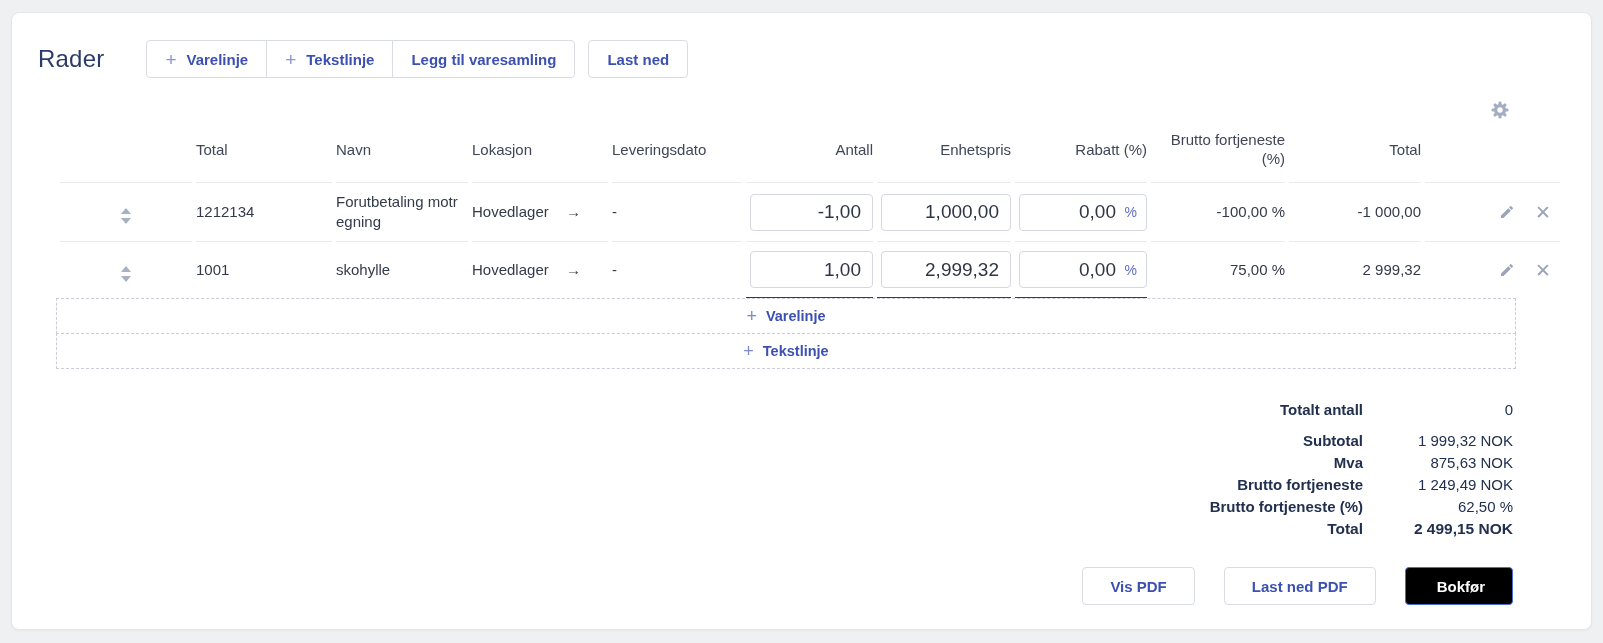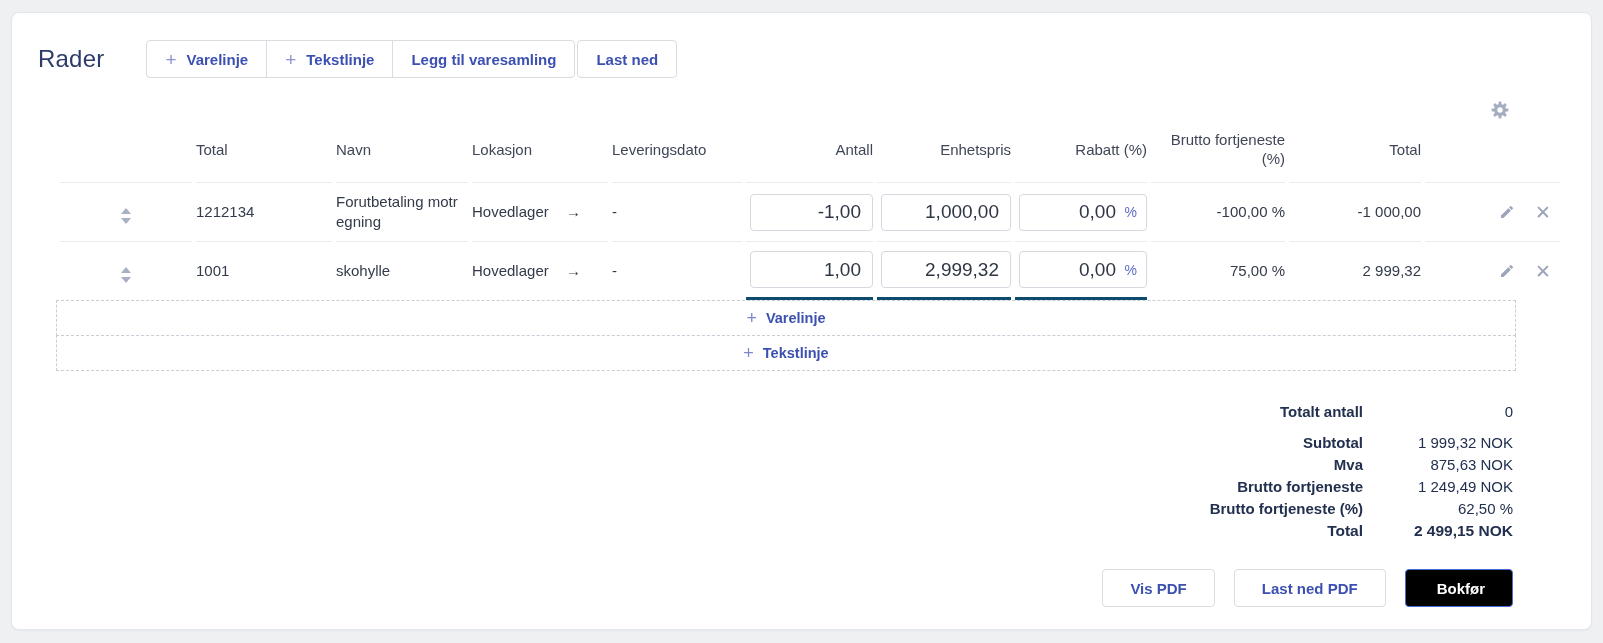--- a/index.html
+++ b/index.html
@@ -39,21 +39,21 @@
     cursor: pointer;
     white-space: nowrap;
   }
   .btn-group .btn { border-radius: 0; margin-left: -1px; }
   .btn-group .btn:first-child { border-radius: 4px 0 0 4px; margin-left: 0; }
   .btn-group .btn:last-child { border-radius: 0 4px 4px 0; }
   .btn .plus {
     color: #8b95d2; font-size: 19px; font-weight: 400;
     margin-right: 10px; line-height: 1;
   }
-  .btn.standalone { border-radius: 4px; margin-left: 2px; }
+  .btn.standalone { border-radius: 4px; margin-left: 13px; }
   
   .gear-row {
     margin: 20px 2px 0 0;
     height: 24px;
     display: flex; justify-content: flex-end; align-items: center;
   }
   .gear-row svg { cursor: pointer; }
   
   .table-wrap { margin-left: 18px; }
   table {
@@ -74,21 +74,21 @@
   th.left, td.left { text-align: left; }
   th.right, td.right { text-align: right; }
   tbody td {
     border-top: 1px solid #e9ebef;
     padding: 9px 0;
     vertical-align: middle;
     line-height: 20px;
   }
   td.navn { word-break: break-all; padding-right: 2px; }
   td.input-cell { padding-left: 4px; }
-  td.input-cell.last-line { border-bottom: 3px solid #0c4a6e; }
+  td.input-cell.last-line { border-bottom: 1px solid #0c4a6e; }
   .cell-input {
     width: 100%; height: 37px;
     border: 1px solid #d5d8df;
     border-radius: 4px;
     background: #ffffff;
     font-family: "Liberation Sans", sans-serif;
     font-size: 19px;
     color: #2f3644;
     text-align: right;
     padding: 0 11px;
@@ -143,21 +143,21 @@
     display: flex; flex-direction: column; align-items: flex-end;
   }
   .t-row { display: flex; line-height: 22px; font-size: 15px; color: #22304f; }
   .t-row .t-label { text-align: right; font-weight: bold; }
   .t-row .t-value { width: 150px; text-align: right; }
   .t-row.first { margin-bottom: 9px; }
   .t-row.bold { font-weight: 700; font-size: 15.5px; }
   
   .footer {
     margin-top: 27px;
-    display: flex; justify-content: flex-end; gap: 19px;
+    display: flex; justify-content: flex-end; gap: 29px;
   }
   .f-btn {
     height: 38px;
     display: inline-flex; align-items: center; justify-content: center;
     border: 1px solid #d9dce1; border-radius: 4px;
     background: #ffffff; color: #3c50b1;
     font-size: 15px; font-weight: 700;
     padding: 0 27px; cursor: pointer;
   }
   .f-btn.primary {

